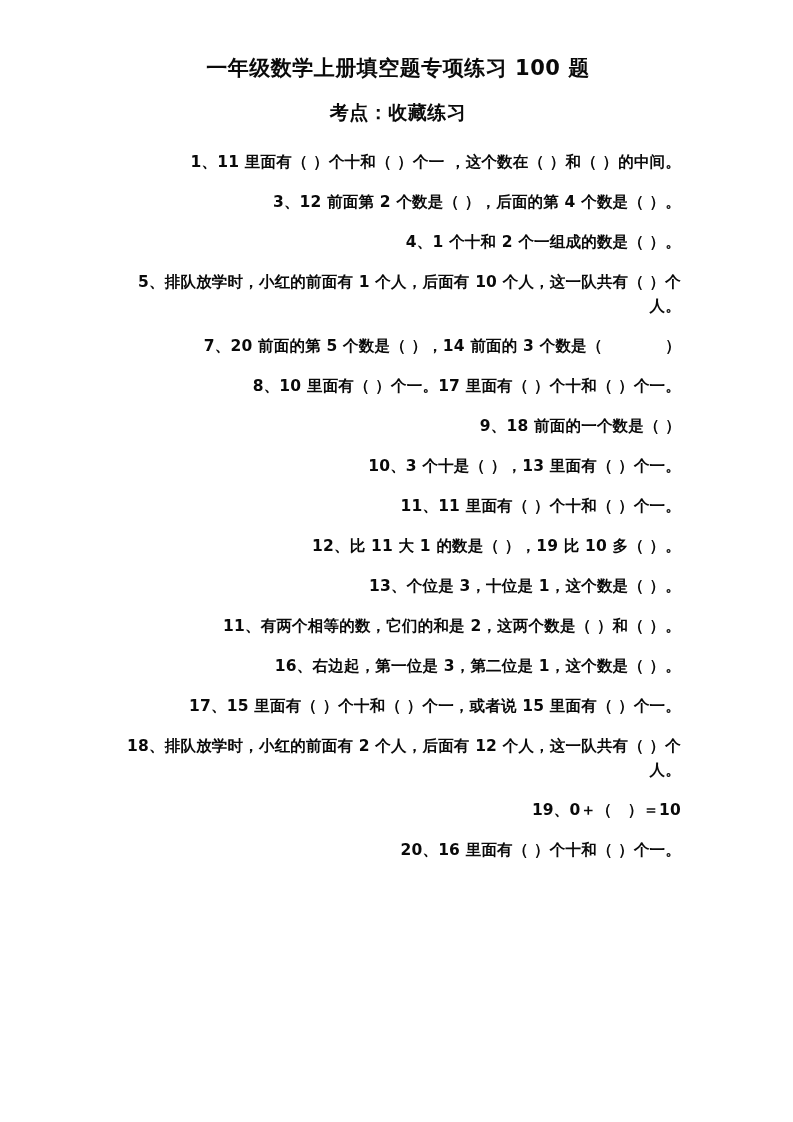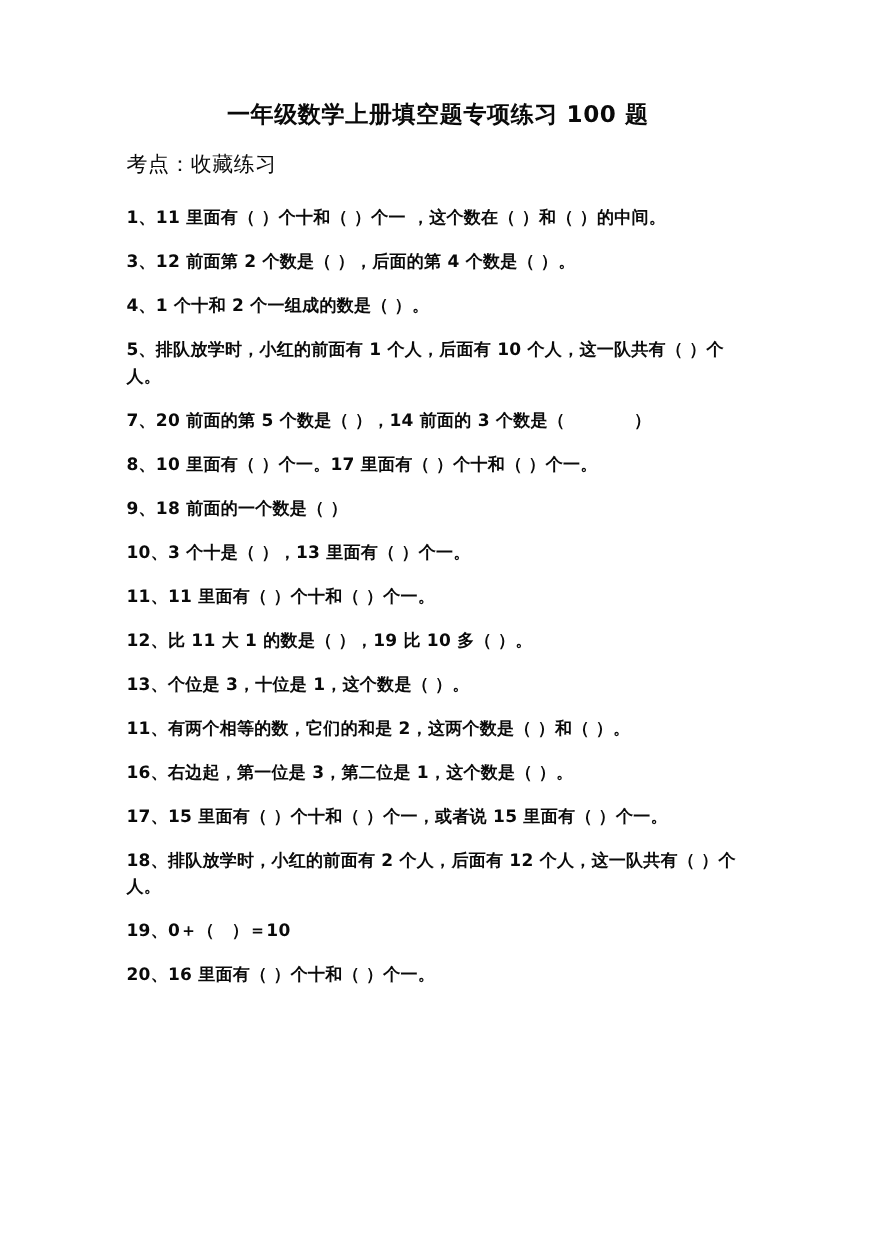--- a/index.html
+++ b/index.html
@@ -11,46 +11,48 @@
     width: 793px;
     height: 1122px;
     font-family: "DejaVu Sans", sans-serif;
     color: #0a0a0a;
     overflow: hidden;
   }
   .page {
     box-sizing: border-box;
     width: 793px;
     height: 1122px;
-    padding: 90px 112px 40px 115px;
+    padding: 54px 112px 40px 115px;
     background: #ffffff;
   }
   .title {
     margin: 0 0 18px 0;
     text-align: center;
     font-size: 21px;
     font-weight: bold;
     letter-spacing: 0.5px;
   }
   .subtitle {
     margin: 0 0 24px 0;
+    text-align: center;
     font-size: 19px;
-    font-weight: normal;
+    font-weight: bold;
     letter-spacing: 0.5px;
   }
   .questions {
     width: 566px;
   }
   .q {
     margin: 0 0 16px 0;
     font-size: 15.5px;
     font-weight: bold;
     line-height: 1.55;
     letter-spacing: 0.2px;
     word-break: break-all;
+    text-align: right;
   }
 </style>
 </head>
 <body>
 
 <div class="page">
   <h1 class="title">一年级数学上册填空题专项练习 100 题</h1>
   <h2 class="subtitle">考点：收藏练习</h2>
   <div class="questions">
     <p class="q">1、11 里面有（ ）个十和（ ）个一 ，这个数在（ ）和（ ）的中间。</p>

